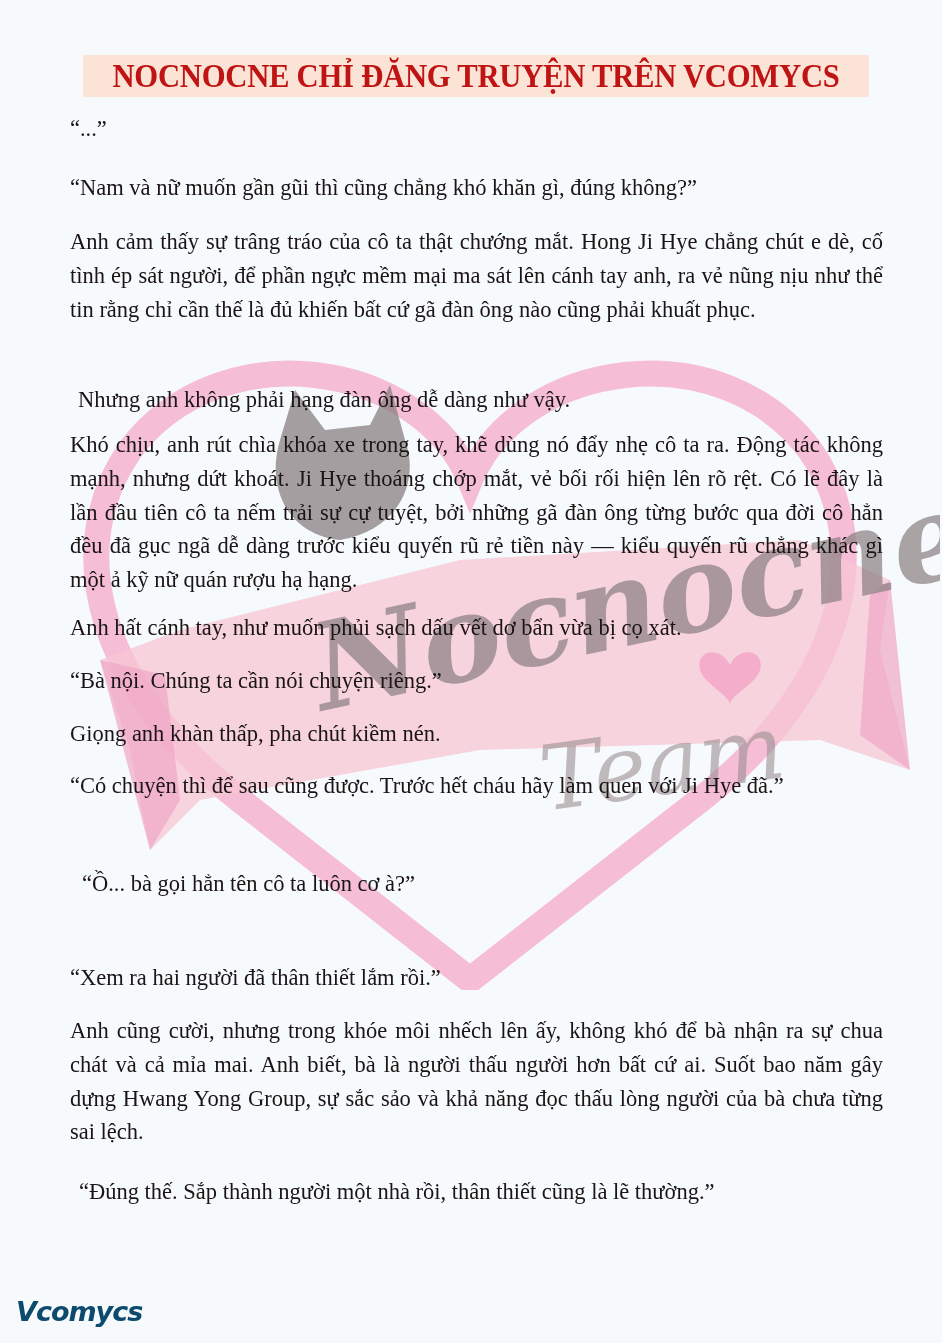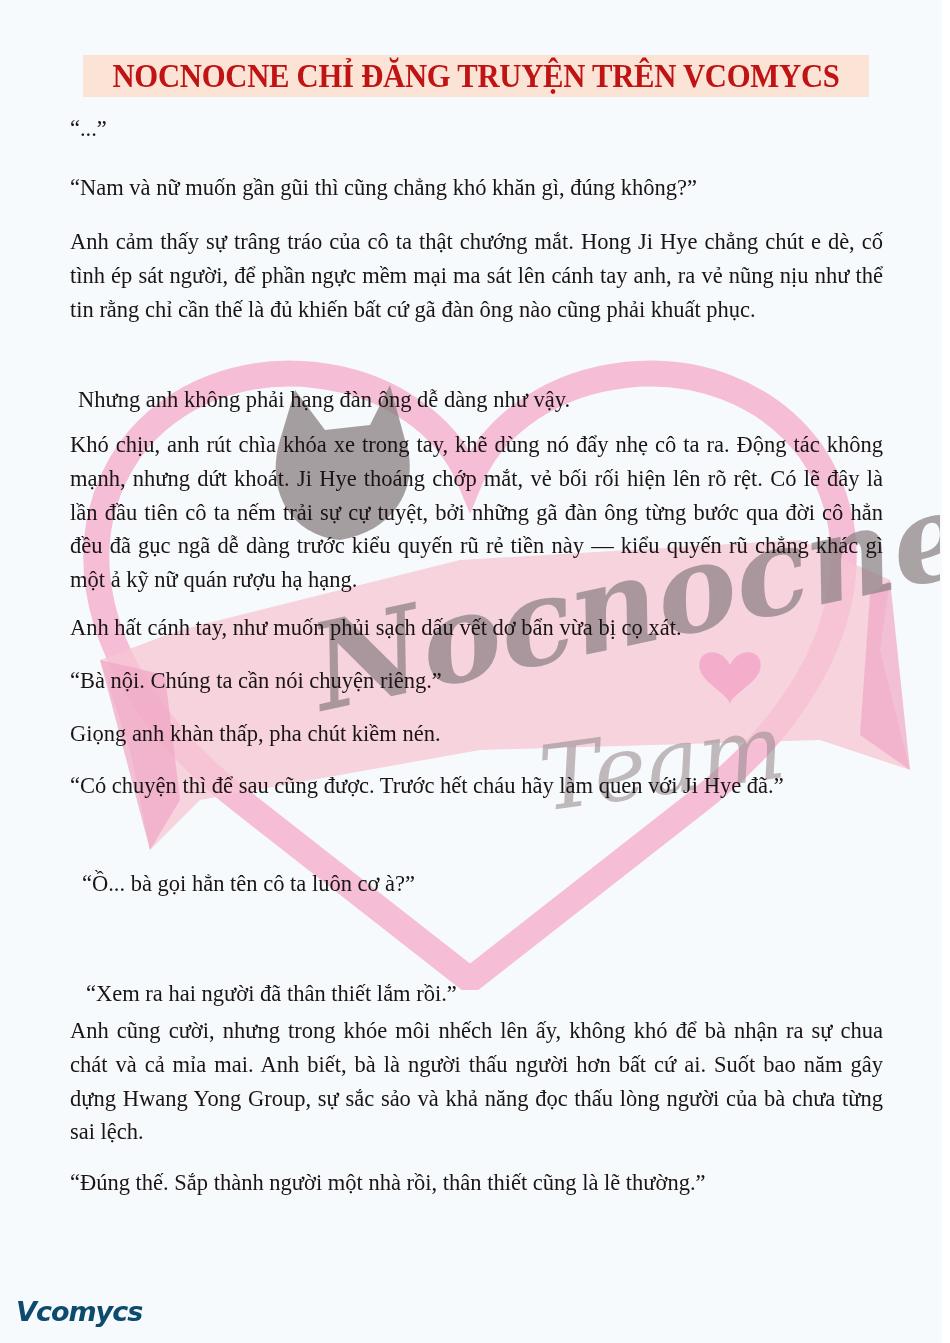--- a/index.html
+++ b/index.html
@@ -83,18 +83,18 @@
   <p class="body-text single" style="top:112px; margin:0;">“...”</p>
   <p class="body-text single" style="top:171px; margin:0;">“Nam và nữ muốn gần gũi thì cũng chẳng khó khăn gì, đúng không?”</p>
   <p class="body-text" style="top:225px; margin:0;">Anh cảm thấy sự trâng tráo của cô ta thật chướng mắt. Hong Ji Hye chẳng chút e dè, cố tình ép sát người, để phần ngực mềm mại ma sát lên cánh tay anh, ra vẻ nũng nịu như thể tin rằng chỉ cần thế là đủ khiến bất cứ gã đàn ông nào cũng phải khuất phục.</p>
   <p class="body-text single" style="top:375px; margin:8px;">Nhưng anh không phải hạng đàn ông dễ dàng như vậy.</p>
   <p class="body-text" style="top:428px; margin:0;">Khó chịu, anh rút chìa khóa xe trong tay, khẽ dùng nó đẩy nhẹ cô ta ra. Động tác không mạnh, nhưng dứt khoát. Ji Hye thoáng chớp mắt, vẻ bối rối hiện lên rõ rệt. Có lẽ đây là lần đầu tiên cô ta nếm trải sự cự tuyệt, bởi những gã đàn ông từng bước qua đời cô hẳn đều đã gục ngã dễ dàng trước kiểu quyến rũ rẻ tiền này — kiểu quyến rũ chẳng khác gì một ả kỹ nữ quán rượu hạ hạng.</p>
   <p class="body-text single" style="top:611px; margin:0;">Anh hất cánh tay, như muốn phủi sạch dấu vết dơ bẩn vừa bị cọ xát.</p>
   <p class="body-text single" style="top:664px; margin:0;">“Bà nội. Chúng ta cần nói chuyện riêng.”</p>
   <p class="body-text single" style="top:717px; margin:0;">Giọng anh khàn thấp, pha chút kiềm nén.</p>
   <p class="body-text" style="top:769px; margin:0; text-align-last:left;">“Có chuyện thì để sau cũng được. Trước hết cháu hãy làm quen với Ji Hye đã.”</p>
   <p class="body-text single" style="top:855px; margin:12px;">“Ồ... bà gọi hẳn tên cô ta luôn cơ à?”</p>
-  <p class="body-text single" style="top:961px; margin:16px;">“Xem ra hai người đã thân thiết lắm rồi.”</p>
+  <p class="body-text single" style="top:961px; margin:0;">“Xem ra hai người đã thân thiết lắm rồi.”</p>
   <p class="body-text" style="top:1014px; margin:0;">Anh cũng cười, nhưng trong khóe môi nhếch lên ấy, không khó để bà nhận ra sự chua chát và cả mỉa mai. Anh biết, bà là người thấu người hơn bất cứ ai. Suốt bao năm gây dựng Hwang Yong Group, sự sắc sảo và khả năng đọc thấu lòng người của bà chưa từng sai lệch.</p>
-  <p class="body-text single" style="top:1166px; margin:0;">“Đúng thế. Sắp thành người một nhà rồi, thân thiết cũng là lẽ thường.”</p>
+  <p class="body-text single" style="top:1166px; margin:9px;">“Đúng thế. Sắp thành người một nhà rồi, thân thiết cũng là lẽ thường.”</p>
 
   <div class="logo">Vcomycs</div>
 </div>
 
 </body></html>

